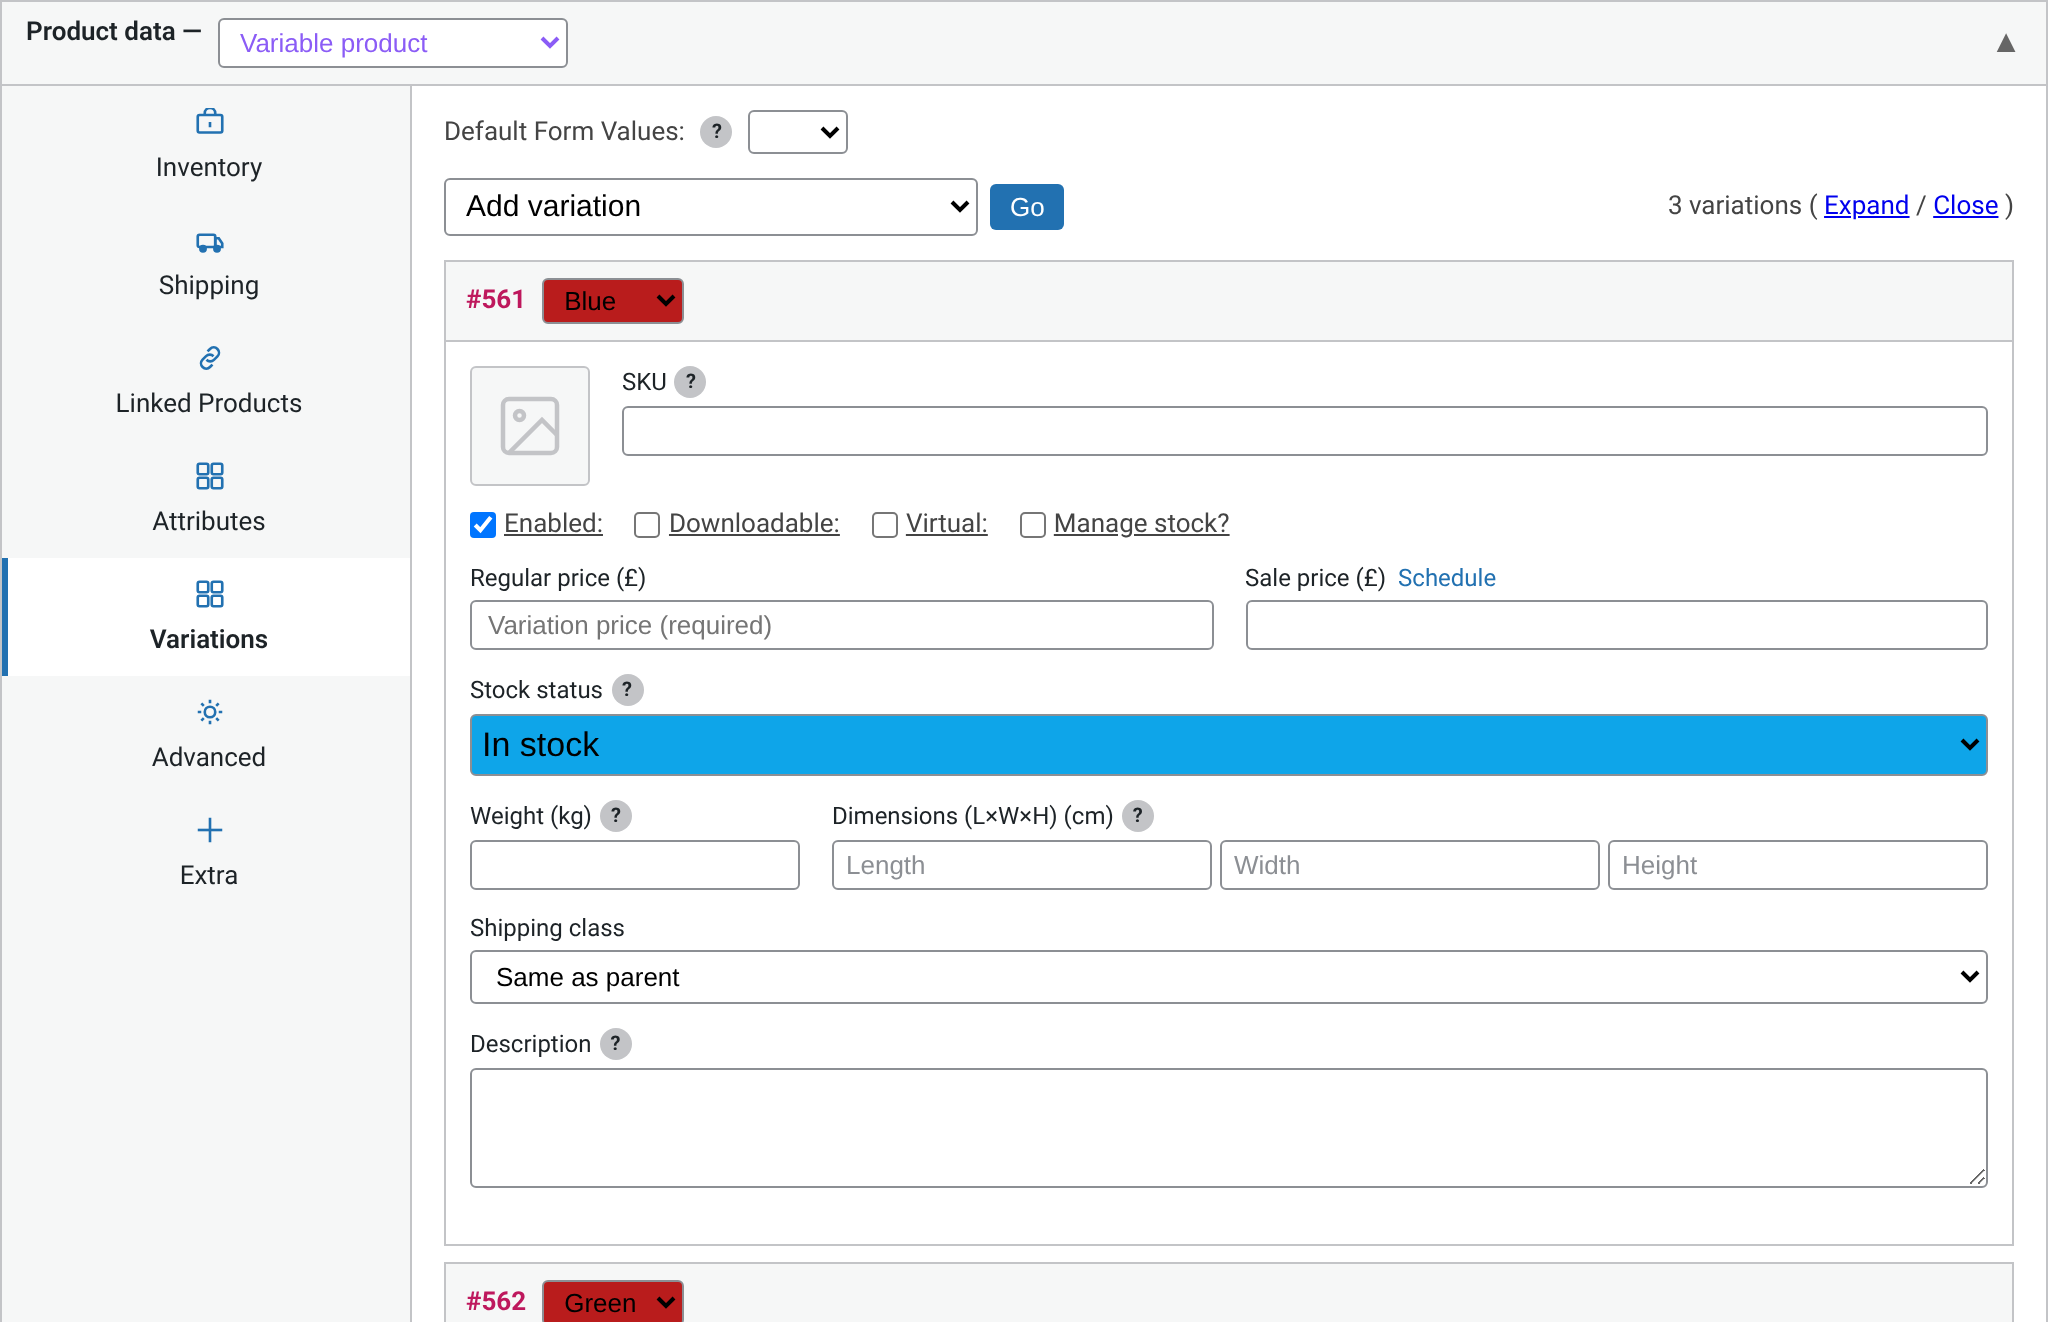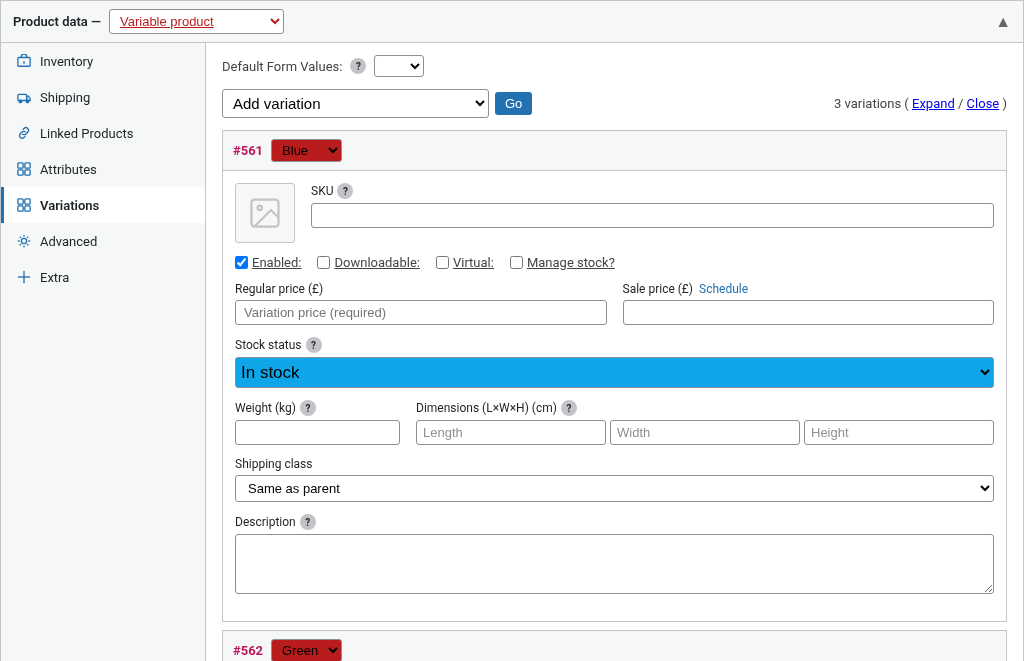--- a/index.html
+++ b/index.html
@@ -2,31 +2,31 @@
 <html><head>
   <meta charset="utf-8">
   <style>
     * { box-sizing: border-box; margin: 0; padding: 0; }
     body { font-family: -apple-system, BlinkMacSystemFont, "Segoe UI", Roboto, sans-serif; font-size: 13px; color: #444; background: #f0f0f1; }
 
     .container { display: flex; flex-direction: column; width: 1024px; min-height: 661px; background: #fff; border: 1px solid #c3c4c7; }
 
     
     .product-header { display: flex; align-items: center; justify-content: space-between; padding: 8px 12px; background: #f6f7f7; border-bottom: 1px solid #c3c4c7; }
-    .product-header-left { display: flex; align-items: center; gap: 8px; }
+    .product-header-left { display: flex; gap: 8px; }
     .product-header-title { font-weight: 600; font-size: 13px; color: #1d2327; }
-    .product-type-select { border: 1px solid #8c8f94; border-radius: 3px; padding: 3px 6px; font-size: 13px; background: #fff; color: #b91c1c; cursor: pointer; text-decoration: underline; }
+    .product-type-select { border: 1px solid #8c8f94; border-radius: 3px; padding: 3px 6px; font-size: 13px; background: #fff; color: #8b5cf6; cursor: pointer; }
     .collapse-btn { background: none; border: none; cursor: pointer; color: #666; font-size: 16px; }
 
     
     .main-layout { display: flex; flex: 1; }
 
     
     .sidebar { width: 205px; border-right: 1px solid #c3c4c7; background: #f6f7f7; flex-shrink: 0; }
-    .sidebar-item { display: flex; align-items: center; gap: 8px; padding: 10px 12px; cursor: pointer; border-left: 3px solid transparent; color: #1d2327; text-decoration: none; }
+    .sidebar-item { display: flex; align-items: center; gap: 8px; padding: 10px 12px; cursor: pointer; border-left: 3px solid transparent; color: #1d2327; text-decoration: none; flex-direction: column; }
     .sidebar-item.active { background: #fff; border-left-color: #2271b1; font-weight: 600; }
     .sidebar-icon { width: 16px; height: 16px; display: inline-flex; align-items: center; justify-content: center; color: #2271b1; font-size: 14px; flex-shrink: 0; }
 
     
     .content { flex: 1; padding: 12px 16px; overflow-y: auto; background: #fff; }
 
     
     .form-values-row { display: flex; align-items: center; gap: 8px; margin-bottom: 12px; }
     .help-icon { display: inline-flex; align-items: center; justify-content: center; width: 16px; height: 16px; border-radius: 50%; background: #c3c4c7; color: #1d2327; font-size: 10px; font-weight: bold; cursor: help; }
     .small-select { border: 1px solid #8c8f94; border-radius: 3px; padding: 2px 4px; font-size: 12px; background: #fff; min-width: 50px; }

